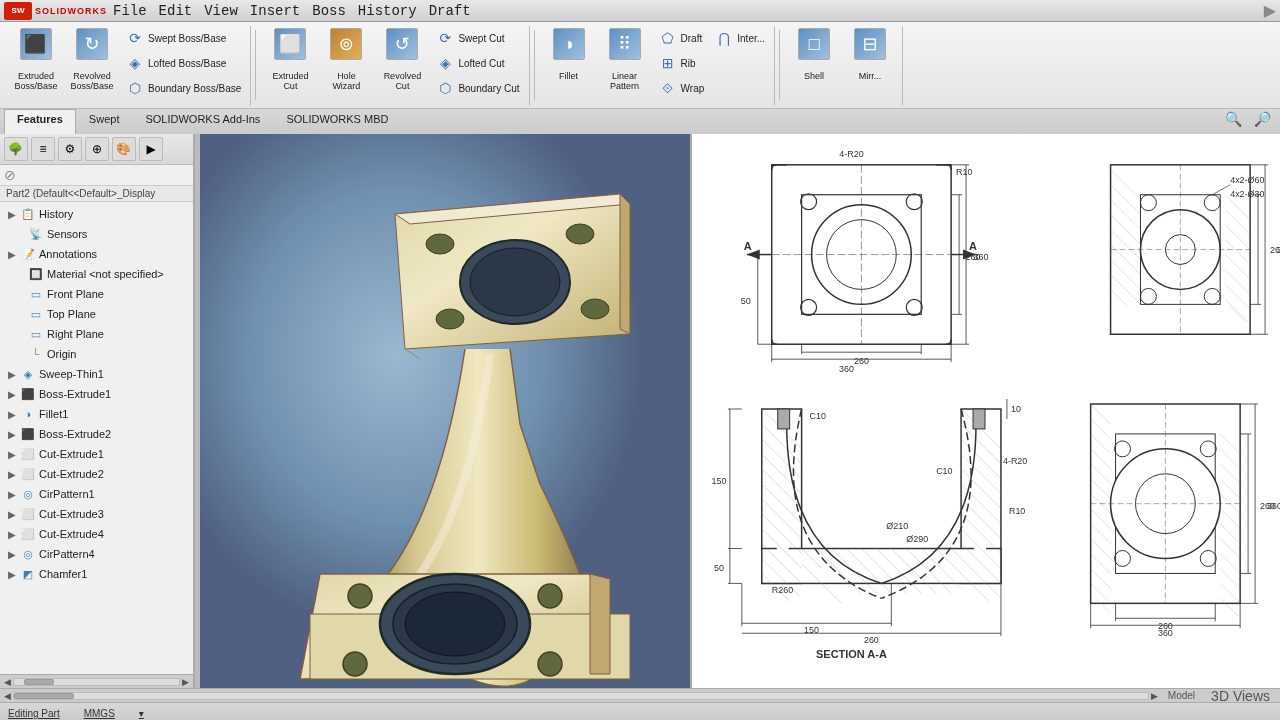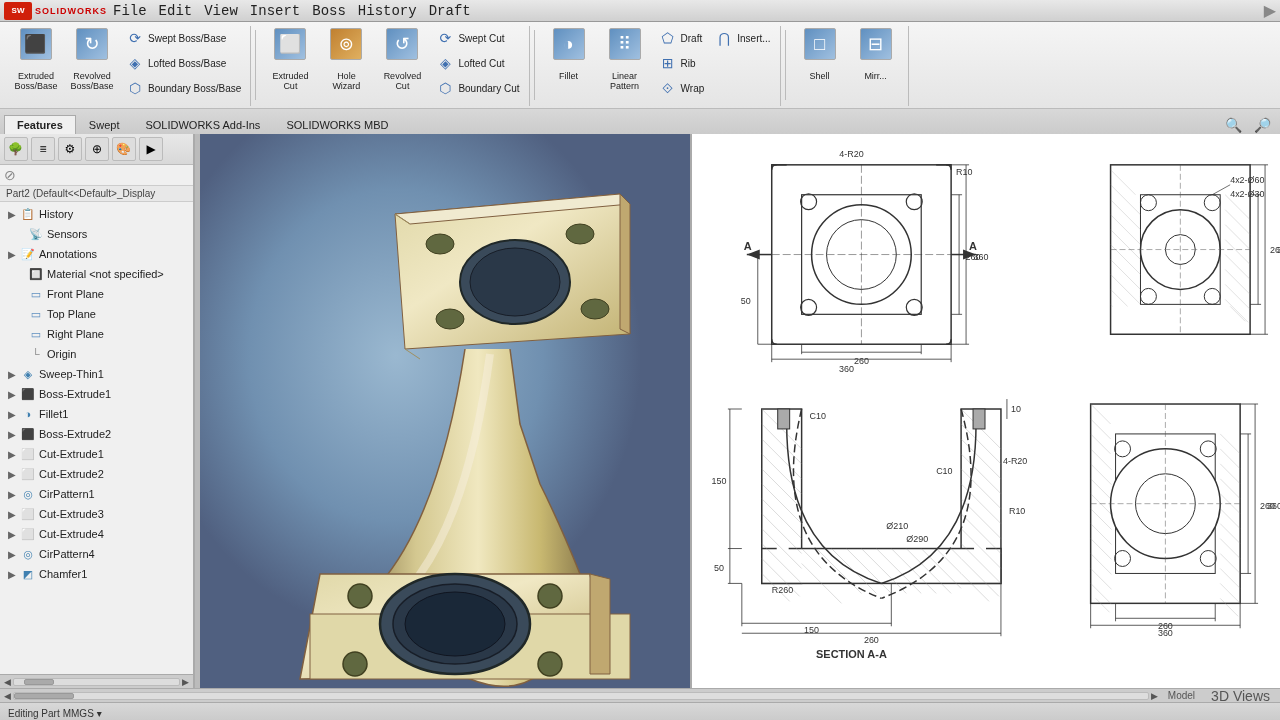--- a/index.html
+++ b/index.html
@@ -42,21 +42,21 @@
       white-space: nowrap; font-size: 10px; color: #222; gap: 3px;
     }
     .ribbon-btn-small .s-icon {
       width: 20px; height: 20px; display: flex; align-items: center; justify-content: center;
       font-size: 14px; color: #555;
     }
     .ribbon-col { display: flex; flex-direction: column; gap: 1px; }
 
     
     #ribbon-tabs {
-      display: flex; align-items: center; background: linear-gradient(to bottom, #d8d8d8, #c8c8c8);
+      display: flex; background: linear-gradient(to bottom, #d8d8d8, #c8c8c8);
       height: 32px; padding: 0 4px; border-top: 1px solid #bbb;
     }
     .tab-item {
       padding: 3px 12px; font-size: 11px; cursor: pointer; color: #222;
       border: 1px solid transparent; border-bottom: none;
     }
     .tab-item.active {
       background: #f0f0f0; border-color: #aaa; border-bottom: 1px solid #f0f0f0;
       font-weight: bold;
     }
@@ -112,21 +112,21 @@
       overflow: hidden; position: relative;
     }
 
     
     #status-bar {
       height: 22px; background: linear-gradient(to bottom, #d8d8d8, #c8c8c8);
       border-top: 1px solid #aaa; display: flex; align-items: center;
       padding: 0 8px; font-size: 10px; color: #333; gap: 20px;
     }
     #status-bar .status-left { flex: 1; }
-    #status-bar .status-right { display: flex; gap: 3px; }
+    #status-bar .status-right { display: flex; gap: 24px; text-decoration: underline; }
 
     #scrollbar-h {
       height: 14px; background: #ccc; display: flex; align-items: center;
       padding: 0 2px; border-top: 1px solid #aaa;
     }
     .scroll-arrow { font-size: 9px; color: #555; cursor: pointer; padding: 0 2px; }
     .scroll-track { flex: 1; height: 8px; background: #ddd; border: 1px solid #bbb; border-radius: 2px; position: relative; }
     .scroll-thumb { width: 30px; height: 6px; background: #aaa; border: 1px solid #999; border-radius: 2px; position: absolute; left: 10px; top: 0; }
 
     
@@ -248,21 +248,21 @@
             <span>Rib</span>
           </div>
           <div class="ribbon-btn-small">
             <div class="s-icon" style="color:#4070b0;">⟐</div>
             <span>Wrap</span>
           </div>
         </div>
         <div class="ribbon-col">
           <div class="ribbon-btn-small">
             <div class="s-icon" style="color:#4070b0;">⋂</div>
-            <span>Insert...</span>
+            <span>Inter...</span>
           </div>
         </div>
       </div>
     </div>
 
     <div class="ribbon-separator"></div>
 
     <div class="ribbon-group">
       <div class="ribbon-group-top">
         <div class="ribbon-btn-large">

